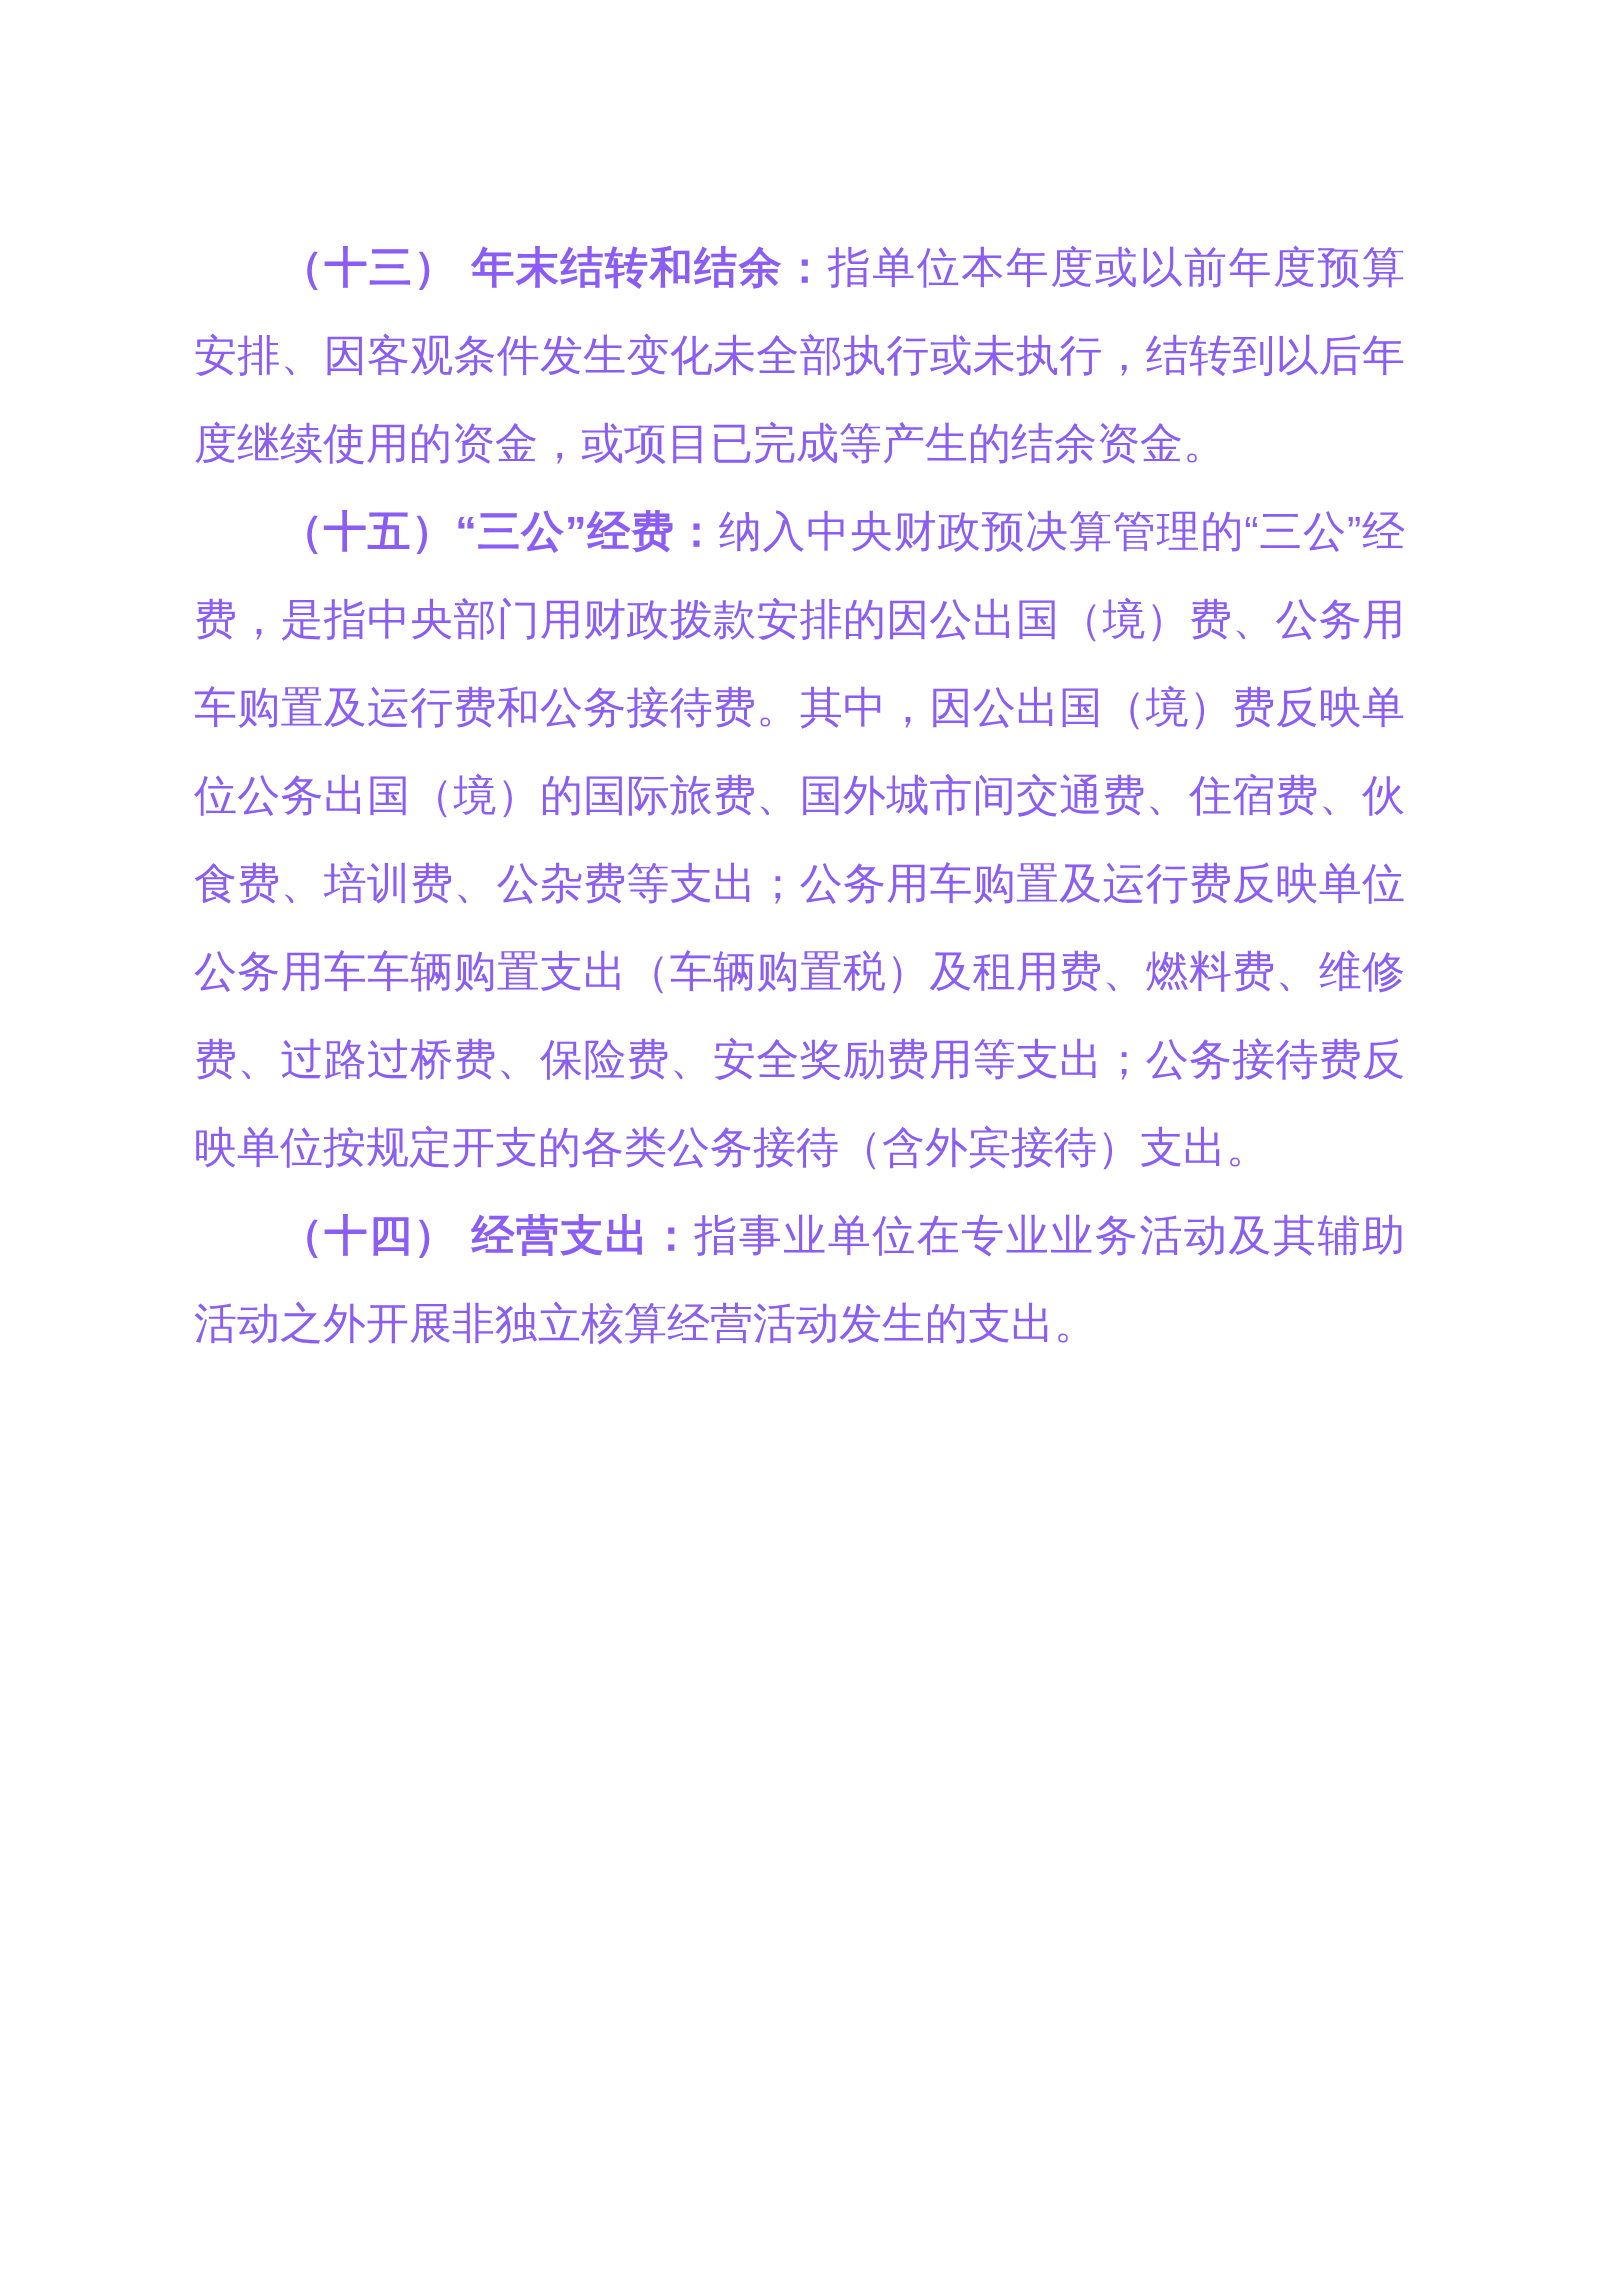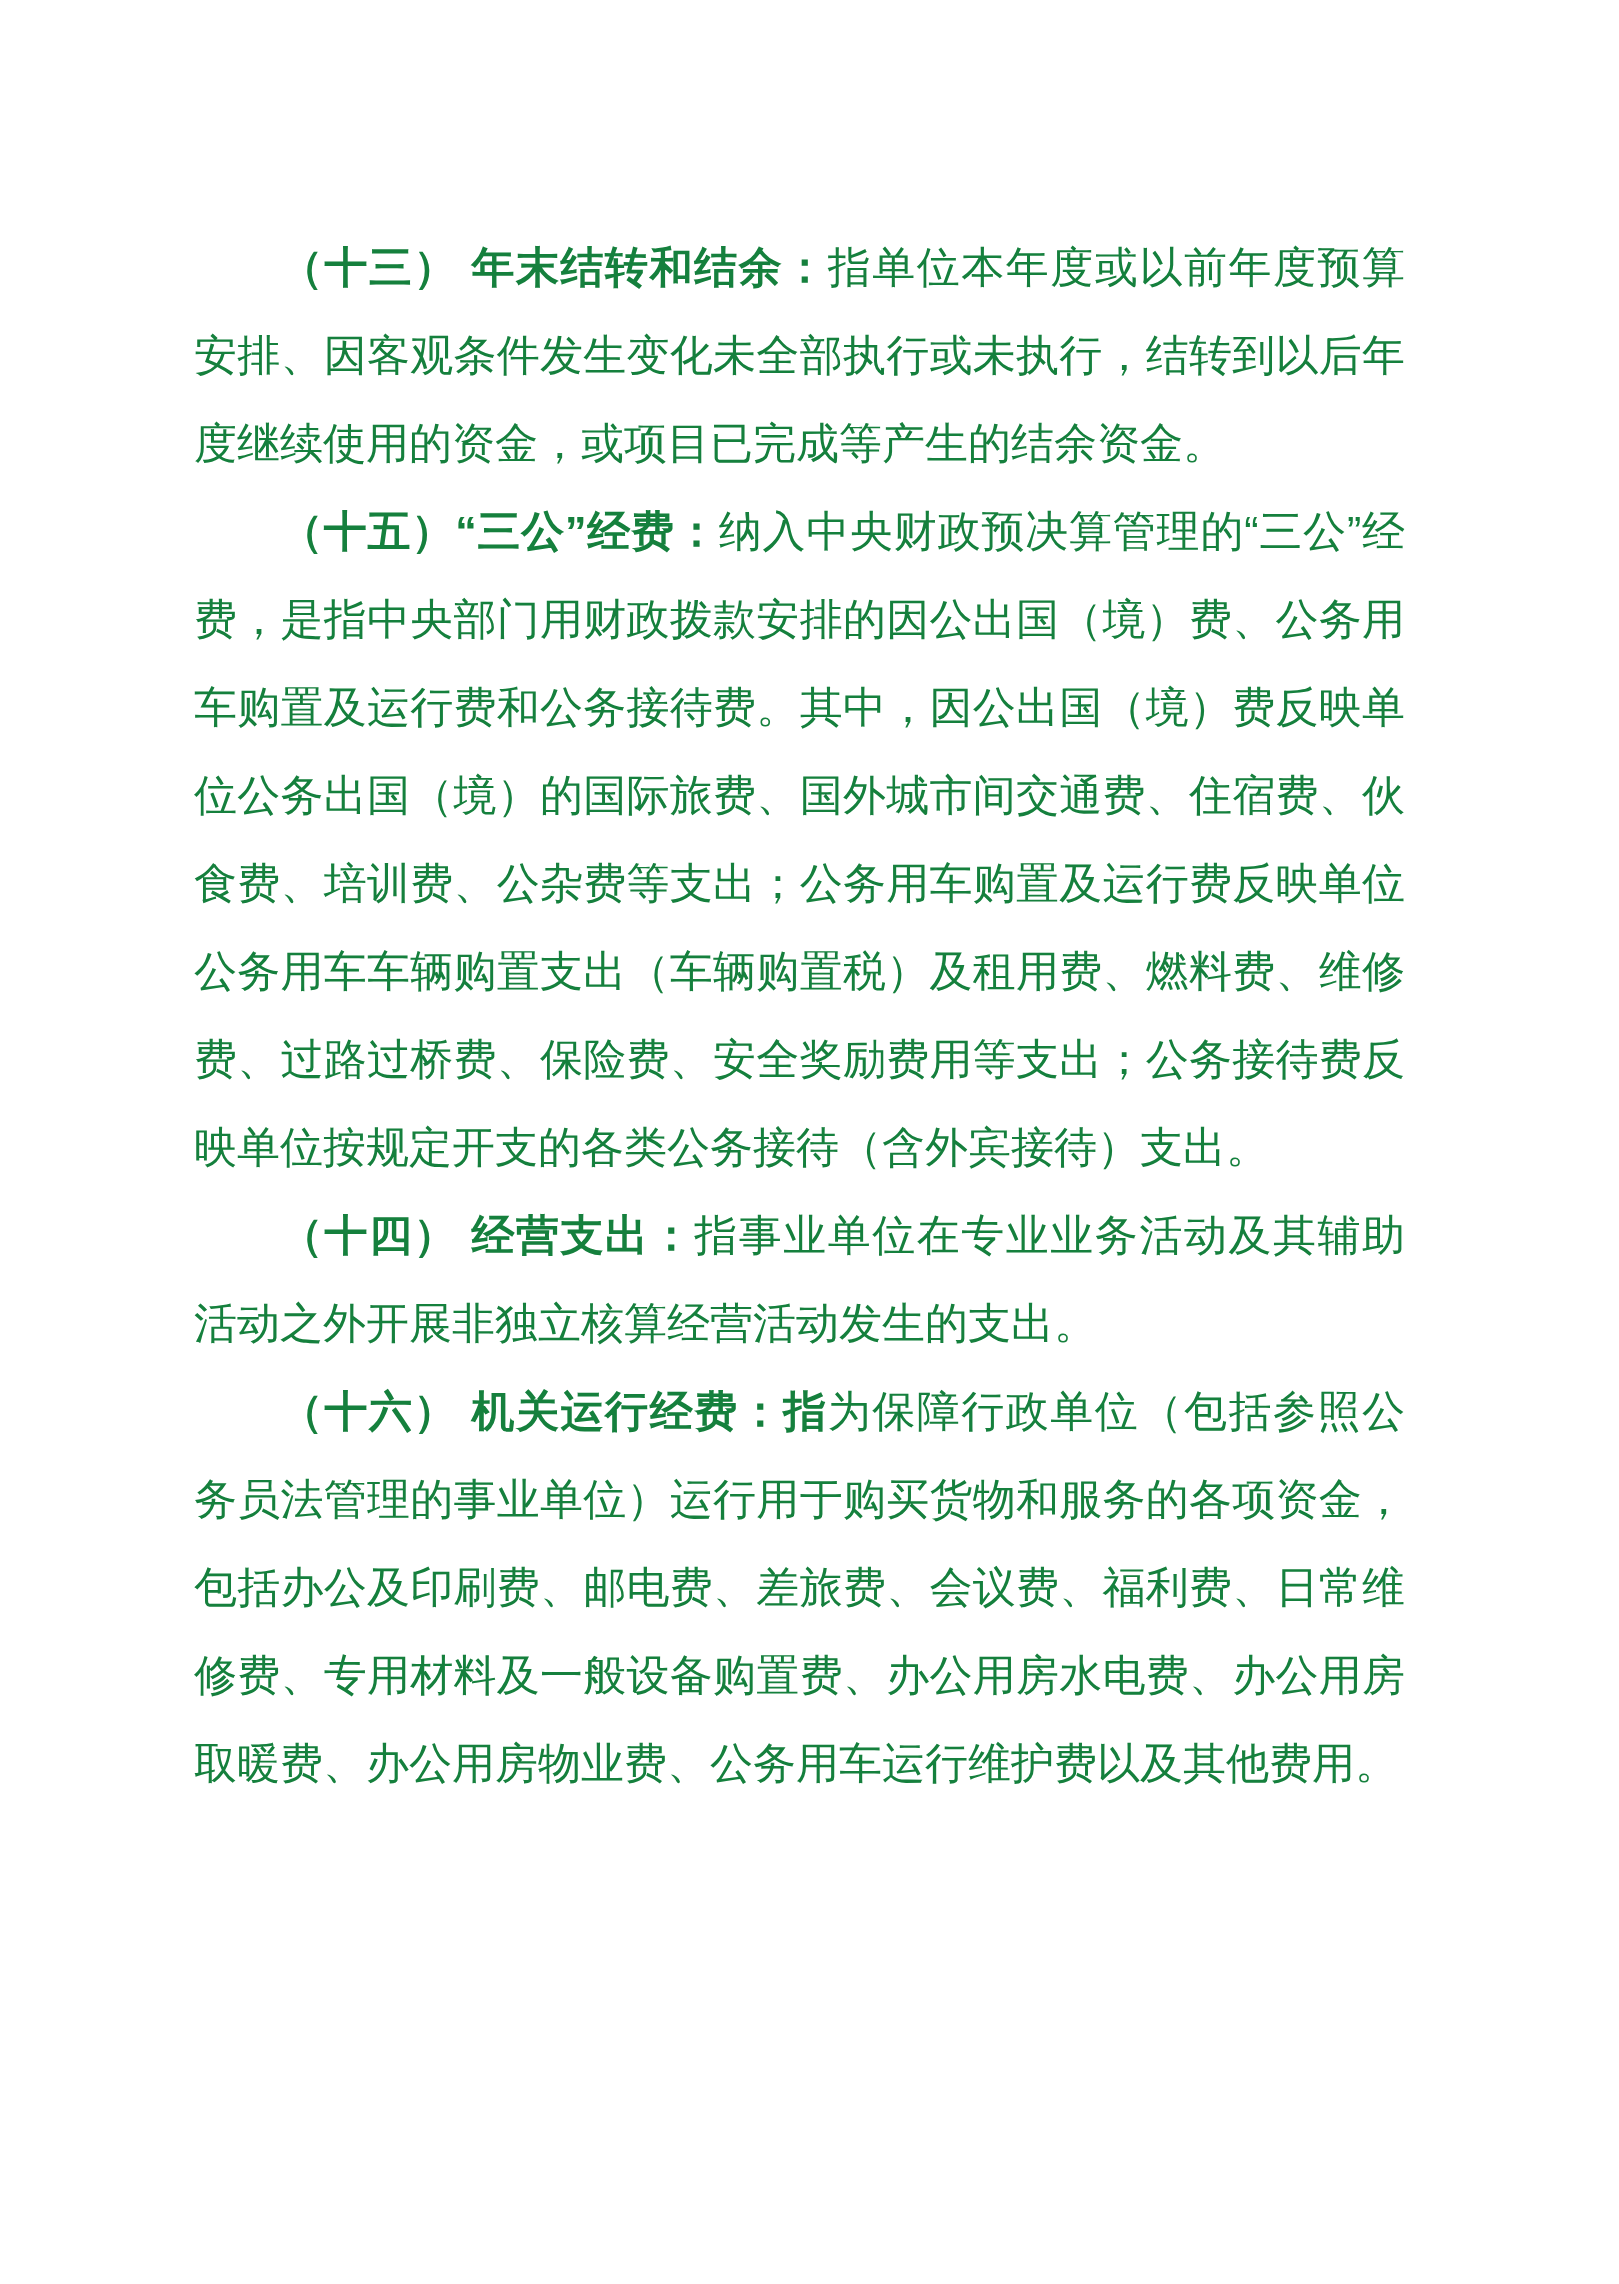--- a/index.html
+++ b/index.html
@@ -12,21 +12,21 @@
     width: 1620px;
     height: 2284px;
     background: #ffffff;
     overflow: hidden;
   }
   .doc {
     position: absolute;
     left: 194px;
     top: 223px;
     width: 1211px;
-    color: #15803d;
+    color: #8b5cf6;
     font-family: "Liberation Sans", sans-serif;
     font-size: 43px;
     line-height: 88px;
     text-align: justify;
     text-justify: inter-character;
     letter-spacing: 0;
   }
   .para {
     margin: 0;
     padding: 0;
@@ -45,17 +45,16 @@
 
 <div class="page">
   <div class="doc">
 
     <p class="para"><span class="lead">（十三） 年末结转和结余：</span><span class="body">指单位本年度或以前年度预算安排、因客观条件发生变化未全部执行或未执行，结转到以后年度继续使用的资金，或项目已完成等产生的结余资金。</span></p>
 
     <p class="para"><span class="lead">（十五）“三公”经费：</span><span class="body">纳入中央财政预决算管理的“三公”经费，是指中央部门用财政拨款安排的因公出国（境）费、公务用车购置及运行费和公务接待费。其中，因公出国（境）费反映单位公务出国（境）的国际旅费、国外城市间交通费、住宿费、伙食费、培训费、公杂费等支出；公务用车购置及运行费反映单位公务用车车辆购置支出（车辆购置税）及租用费、燃料费、维修费、过路过桥费、保险费、安全奖励费用等支出；公务接待费反映单位按规定开支的各类公务接待（含外宾接待）支出。</span></p>
 
     <p class="para"><span class="lead">（十四） 经营支出：</span><span class="body">指事业单位在专业业务活动及其辅助活动之外开展非独立核算经营活动发生的支出。</span></p>
 
-    <p class="para"><span class="lead">（十六） 机关运行经费：指</span><span class="body">为保障行政单位（包括参照公务员法管理的事业单位）运行用于购买货物和服务的各项资金，包括办公及印刷费、邮电费、差旅费、会议费、福利费、日常维修费、专用材料及一般设备购置费、办公用房水电费、办公用房取暖费、办公用房物业费、公务用车运行维护费以及其他费用。</span></p>
 
   </div>
 </div>
 
 
 </body></html>

